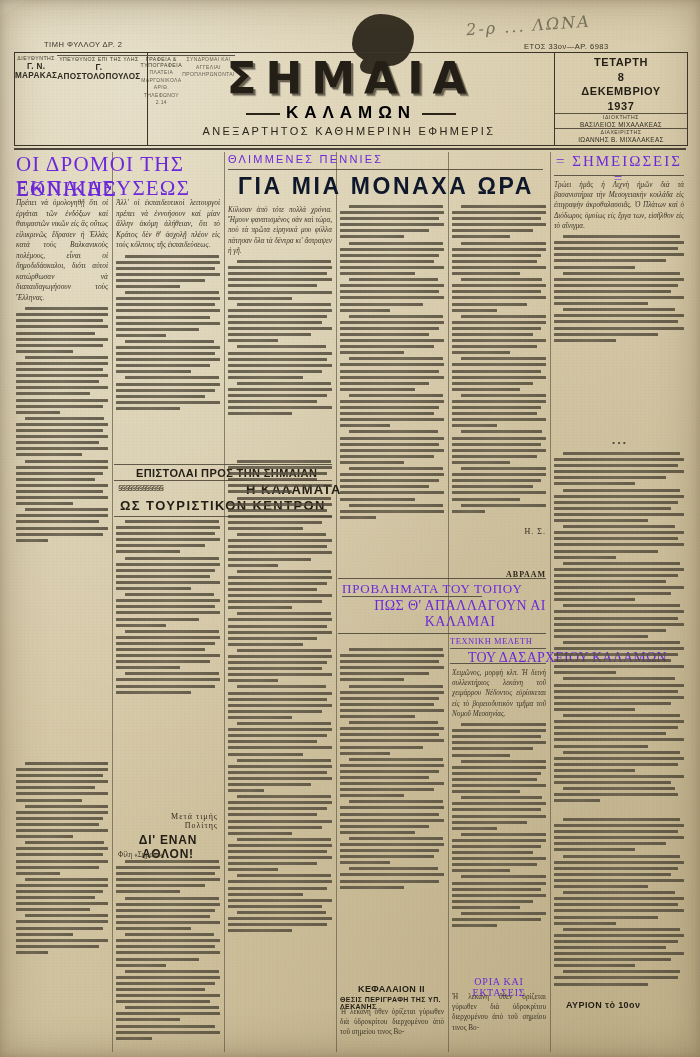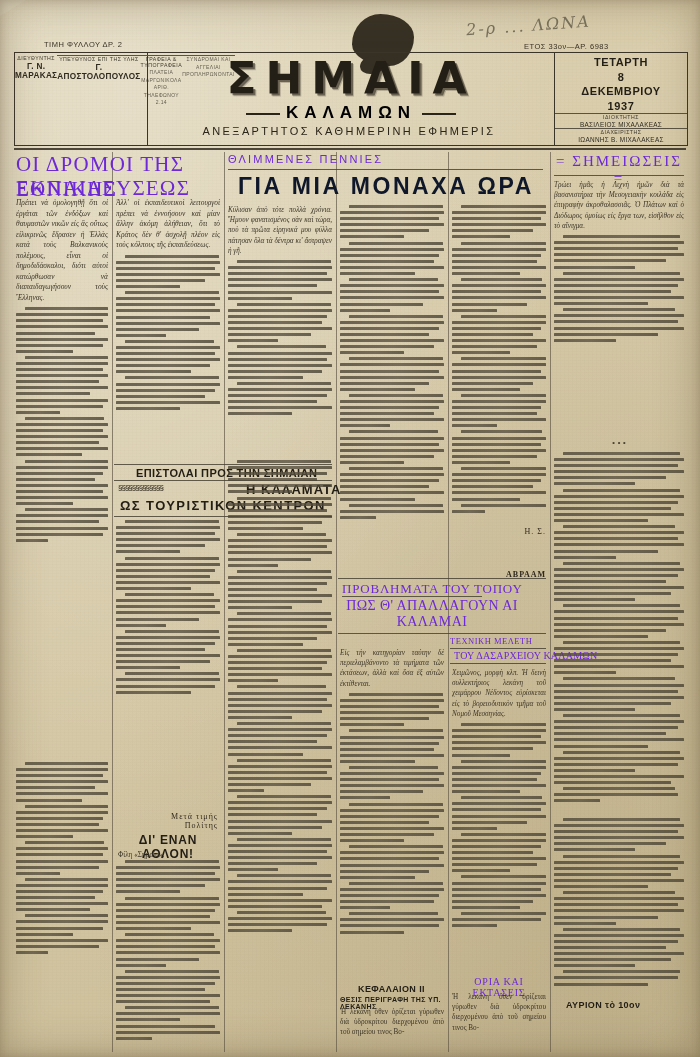--- a/index.html
+++ b/index.html
@@ -586,30 +586,29 @@
         <div class="ln w72"></div>
       <div class="ln i w90"></div>
         <div class="ln full"></div>
         <div class="ln w35"></div>
     </div>
   </div>
 
   <div class="hrule" style="left:338px;top:578px;width:208px;"></div>
   <div class="hl hl-sec" style="left:342px;top:581px;">ΠΡΟΒΛΗΜΑΤΑ ΤΟΥ ΤΟΠΟΥ</div>
   <div class="hrule" style="left:342px;top:596px;width:140px;"></div>
-  <div class="hl hl-sec2 hl-ctr" style="left:328px;top:598px;width:208px;text-align:center;">ΠΩΣ Θ' ΑΠΑΛΛΑΓΟΥΝ ΑΙ ΚΑΛΑΜΑΙ</div>
+  <div class="hl hl-sec2 hl-ctr" style="left:356px;top:598px;width:208px;text-align:center;">ΠΩΣ Θ' ΑΠΑΛΛΑΓΟΥΝ ΑΙ ΚΑΛΑΜΑΙ</div>
   <div class="hrule" style="left:338px;top:633px;width:208px;"></div>
 
   <div class="hl" style="left:450px;top:636px;font-size:8.5px;letter-spacing:.5px;">ΤΕΧΝΙΚΗ ΜΕΛΕΤΗ</div>
   <div class="hrule" style="left:450px;top:648px;width:96px;"></div>
-  <div class="hl" style="left:454px;top:650px;font-size:10px;letter-spacing:.2px;">ΤΟΥ ΔΑΣΑΡΧΕΙΟΥ ΚΑΛΑΜΩΝ</div>
+  <div class="hl" style="left:468px;top:650px;font-size:14px;letter-spacing:.2px;">ΤΟΥ ΔΑΣΑΡΧΕΙΟΥ ΚΑΛΑΜΩΝ</div>
   <div class="hrule" style="left:450px;top:663px;width:96px;"></div>
 
   <div class="tcol" style="left:340px;top:648px;width:104px;height:330px;">
-    <div class="norm para">Εἰς τὴν κατηγορίαν ταύτην δὲ περιελαμβάνοντο τὰ τιμήματα τῶν ἐκτάσεων, ἀλλὰ καὶ ὅσα ἐξ αὐτῶν ἐκτίθενται.</div>
     <div>
       <div class="ln i w90"></div>
         <div class="ln full"></div>
         <div class="ln w95"></div>
       <div class="ln full"></div>
         <div class="ln w86"></div>
         <div class="ln w62"></div>
       <div class="ln i w90"></div>
         <div class="ln full"></div>
         <div class="ln w95"></div>

